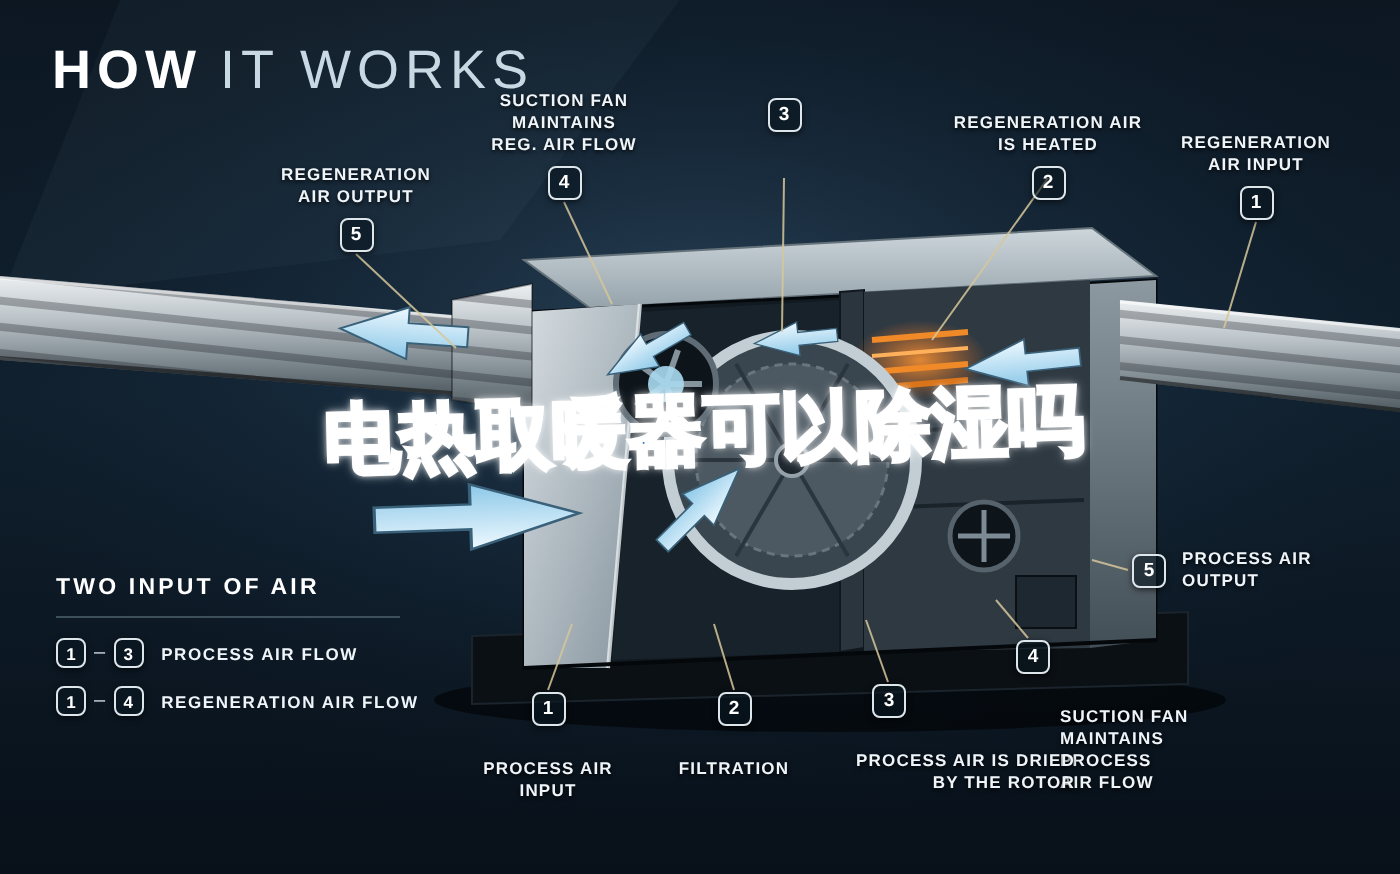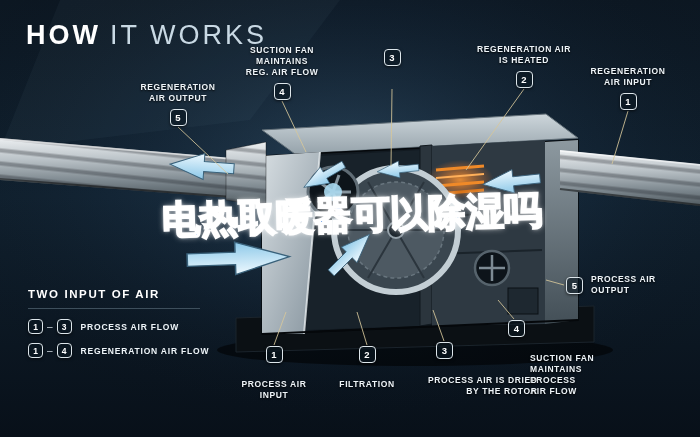--- a/index.html
+++ b/index.html
@@ -35,21 +35,21 @@
     display:flex;align-items:center;justify-content:center;
     box-shadow:0 1px 3px rgba(0,0,0,.6);box-sizing:border-box;
   }
   .callout.top .badge{margin-top:5px;}
   .callout.bottom .badge{margin-bottom:0;}
   .callout.bottom .callout-label{margin-top:16px;}
 
   .c1{left:118px;top:82px;width:120px;}
   .c2{left:232px;top:45px;width:100px;}
   .c3{left:352px;top:44px;width:80px;}
-  .c4{left:472px;top:44px;width:104px;}
+  .c4{left:472px;top:56px;width:104px;}
   .c5{left:580px;top:66px;width:96px;}
 
   .c6{left:566px;top:274px;flex-direction:row;align-items:center;}
   .c6 .callout-label{text-align:left;margin-left:8px;}
 
   .c7{left:504px;top:320px;width:125px;align-items:flex-start;}
   .c7 .badge{margin-left:4px;}
   .c7 .callout-label{text-align:left;margin:4px 0 0 26px;}
 
   .c8{left:428px;top:342px;width:118px;align-items:flex-start;}

